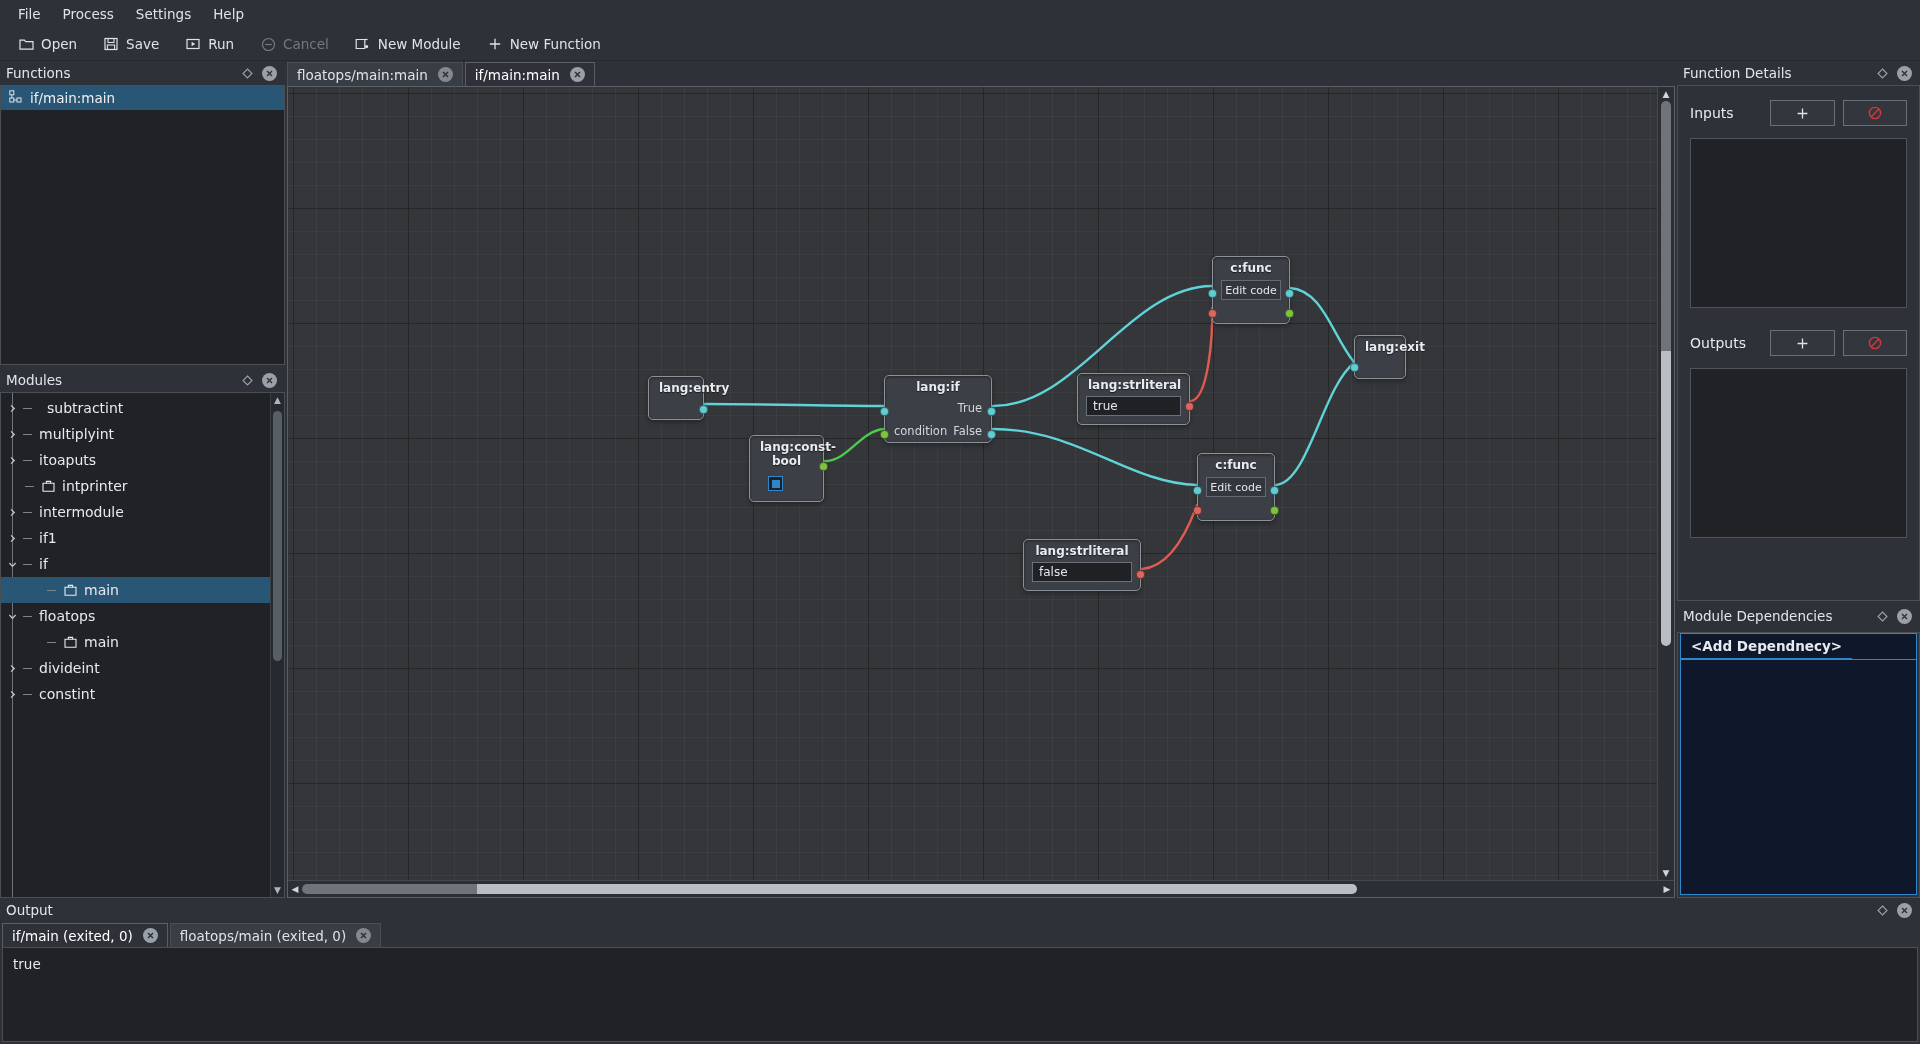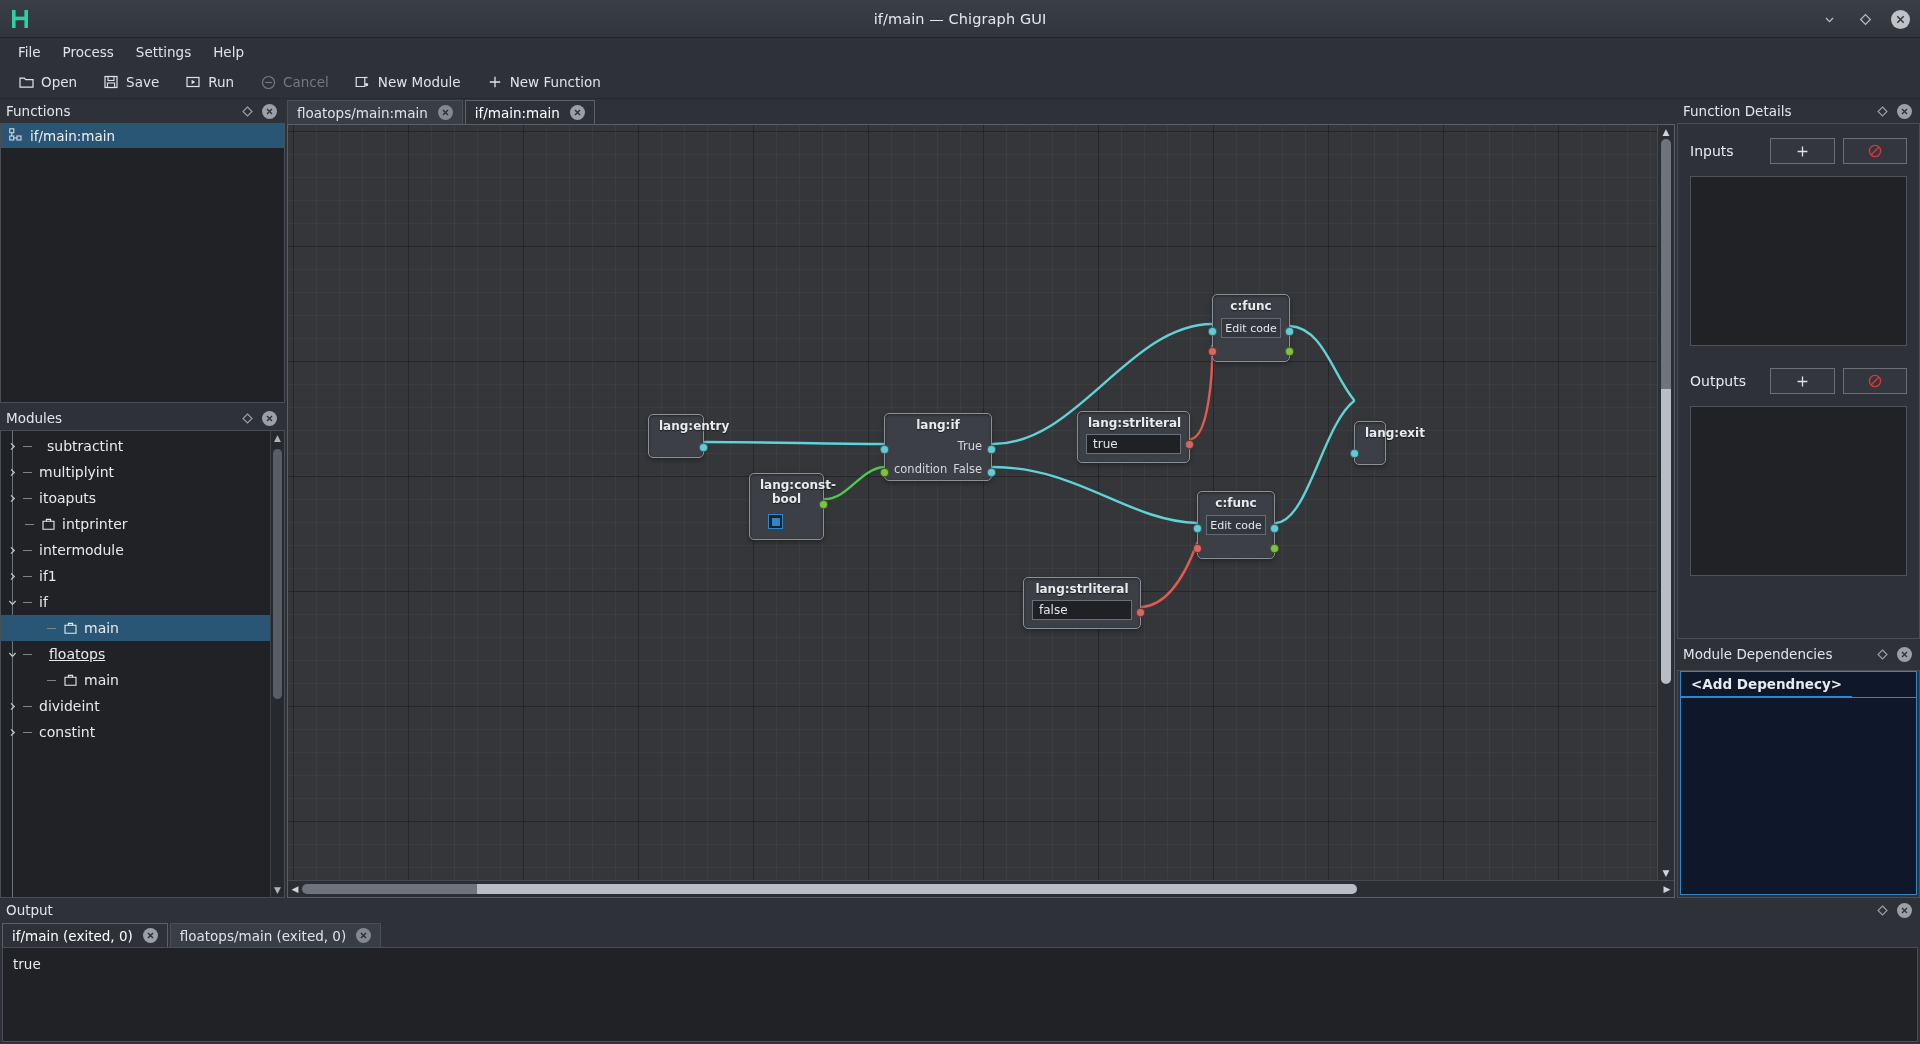--- a/index.html
+++ b/index.html
@@ -177,47 +177,20 @@
   .out-tabs { height: 25px; display:flex; align-items:flex-end; gap:2px; padding-left: 2px; }
   .out-box { flex:1 1 auto; margin: 0 2px 2px 2px; background:#202226;
              border: 1px solid #4a4f56; padding: 8px 10px; font-size: 13.5px; color:#e7eaee; }
   .sep { height: 3px; }
 </style>
 </head>
 <body>
 
 <div class="app">
 
-  <div class="titlebar">
-    <div class="logo">
-      <svg width="22" height="22" viewBox="0 0 22 22">
-        <rect x="3" y="2" width="3.6" height="18" fill="#2ecfa5"></rect>
-        <rect x="15.4" y="2" width="3.6" height="18" fill="#2ecfa5"></rect>
-        <rect x="3" y="8.6" width="16" height="3.6" fill="#2ecfa5"></rect>
-      </svg>
-    </div>
-    <div class="title-text">if/main — Chigraph GUI</div>
-    <div class="win-btns">
-      <div class="win-btn">
-        <svg width="13" height="13" viewBox="0 0 13 13">
-            <path d="M3 5 L6.5 8.6 L10 5" stroke="#b9bfc6" stroke-width="1.3" fill="none"></path>
-          </svg>
-      </div>
-      <div class="win-btn">
-        <svg width="13" height="13" viewBox="0 0 13 13">
-            <path d="M6.5 1.6 L11.4 6.5 L6.5 11.4 L1.6 6.5 Z" stroke="#b9bfc6" stroke-width="1.2" fill="none"></path>
-          </svg>
-      </div>
-      <div class="win-btn close">
-        <svg width="11" height="11" viewBox="0 0 11 11">
-            <path d="M2.3 2.3 L8.7 8.7 M8.7 2.3 L2.3 8.7" stroke="#34383e" stroke-width="1.5"></path>
-          </svg>
-      </div>
-    </div>
-  </div>
 
   <div class="menubar">
     <div class="menu-item">File</div>
     <div class="menu-item">Process</div>
     <div class="menu-item">Settings</div>
     <div class="menu-item">Help</div>
   </div>
 
   <div class="toolbar">
     <div class="tb-btn">
@@ -406,21 +379,21 @@
               </span>
               <span style="margin-left: 5px;">main</span>
             </div>
             <div class="tree-row">
               <span class="twisty">
                 <svg width="11" height="11" viewBox="0 0 11 11">
                   <path d="M2.4 4 L5.5 7.3 L8.6 4" stroke="#c8ccd1" stroke-width="1.2" fill="none"></path>
                 </svg>
               </span>
               <span class="branch"></span>
-              <span style="margin-left: 12px; text-decoration: underline;">floatops</span>
+              <span style="margin-left: 2px;">floatops</span>
             </div>
             <div class="tree-row" style="padding-left: 2px;">
               <span class="indent"></span>
               <span class="twisty"></span>
               <span class="branch"></span>
               <span class="pkg-ico">
                 <svg width="13" height="12" viewBox="0 0 13 12">
                   <path d="M1 3.2h11v8H1z" fill="none" stroke="#e7eaee" stroke-width="1.1"></path>
                   <path d="M4.4 3.2V1.4h4.2v1.8" fill="none" stroke="#e7eaee" stroke-width="1.1"></path>
                 </svg>
@@ -533,21 +506,21 @@
               <div class="node" style="left: 789px; top: 286px; width: 113px; min-height: 46px;">
                 <div class="hdr">lang:strliteral</div>
                 <div class="txtfield">true</div>
                 <span class="port out" style="top: 28px; background: rgb(216, 103, 94);"></span>
               </div>
               <div class="node" style="left: 735px; top: 452px; width: 118px; min-height: 46px;">
                 <div class="hdr">lang:strliteral</div>
                 <div class="txtfield">false</div>
                 <span class="port out" style="top: 30px; background: rgb(216, 103, 94);"></span>
               </div>
-              <div class="node" style="left: 1066px; top: 248px; width: 32px; min-height: 44px; height: 44px; margin-top: 48px;">
+              <div class="node" style="left: 1066px; top: 248px; width: 52px; min-height: 44px; height: 44px;">
                 <div class="hdr">lang:exit</div>
                 <span class="port in" style="top: 27px; background: rgb(99, 203, 210);"></span>
               </div>
             </div>
           <div class="vscroll">
             <div class="arr up">▲</div>
             <div class="thumb"></div>
             <div class="arr dn">▼</div>
           </div>
         </div>

